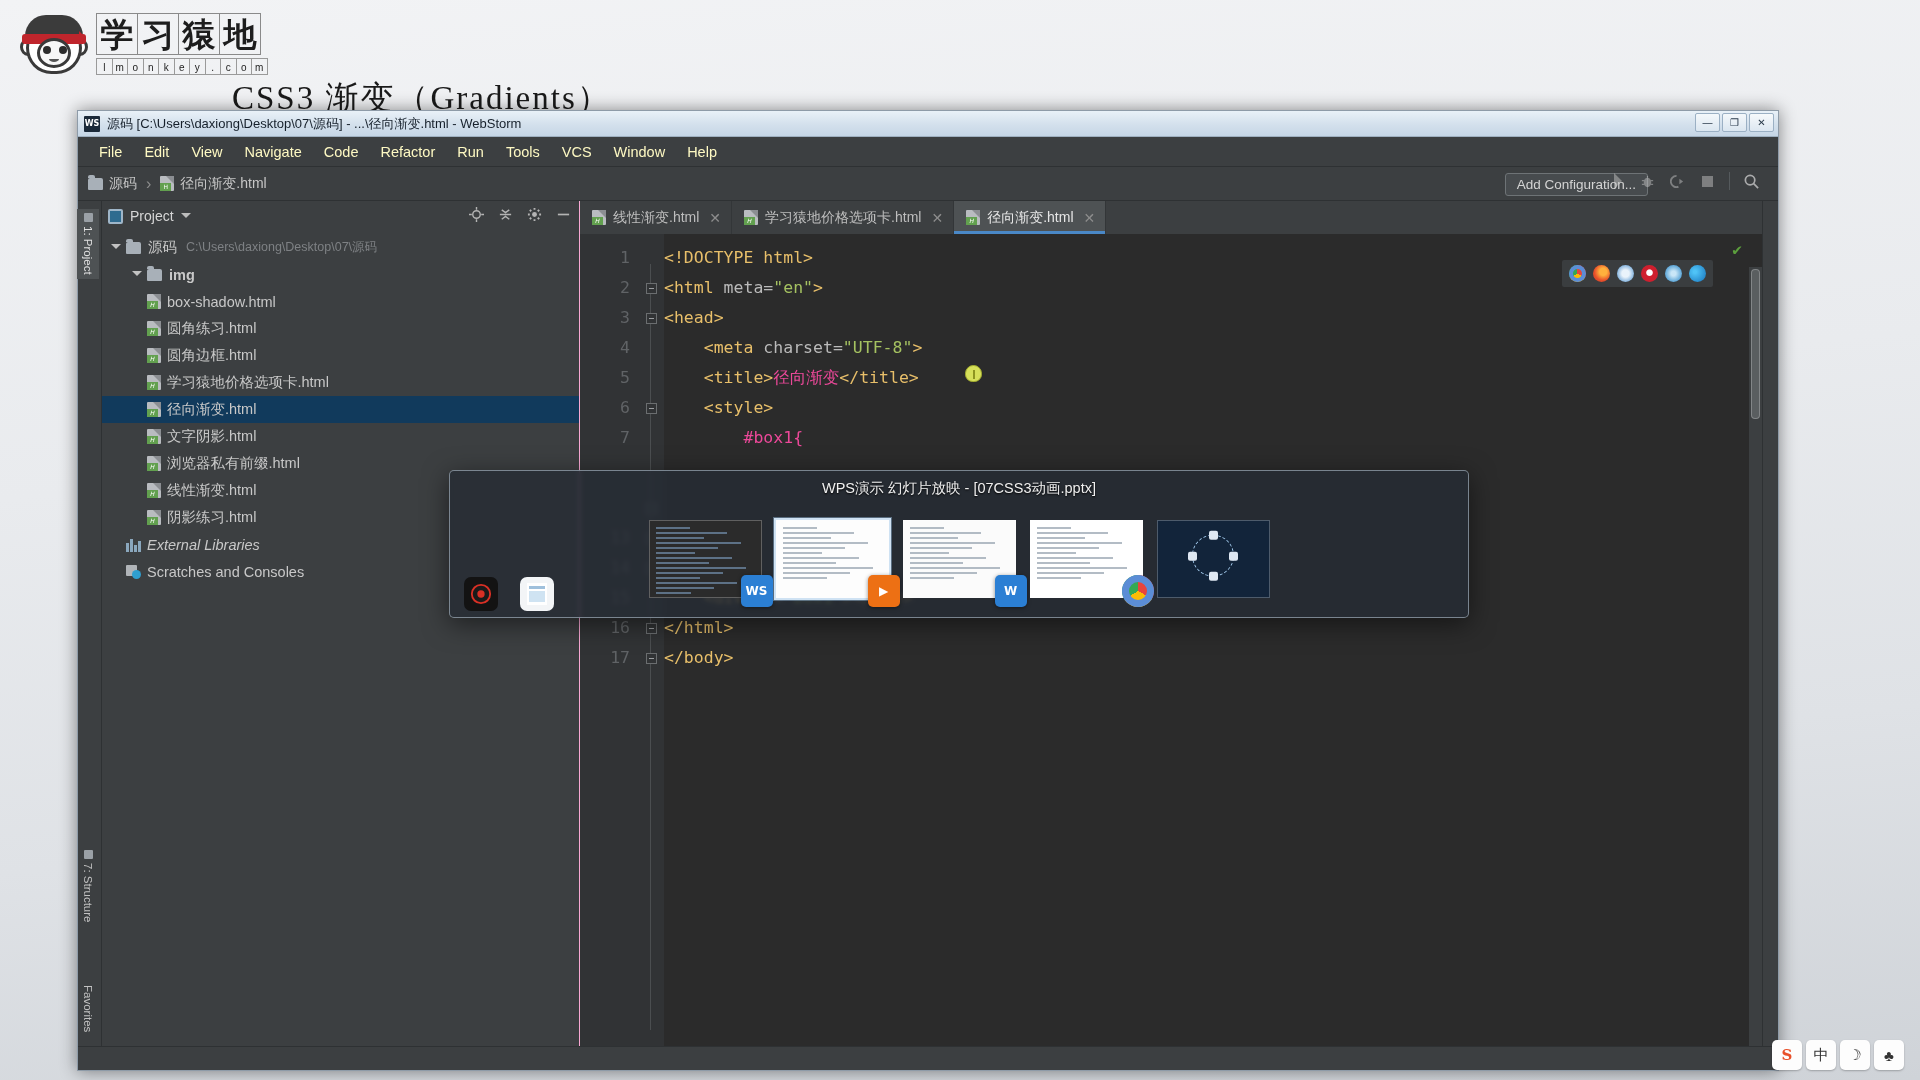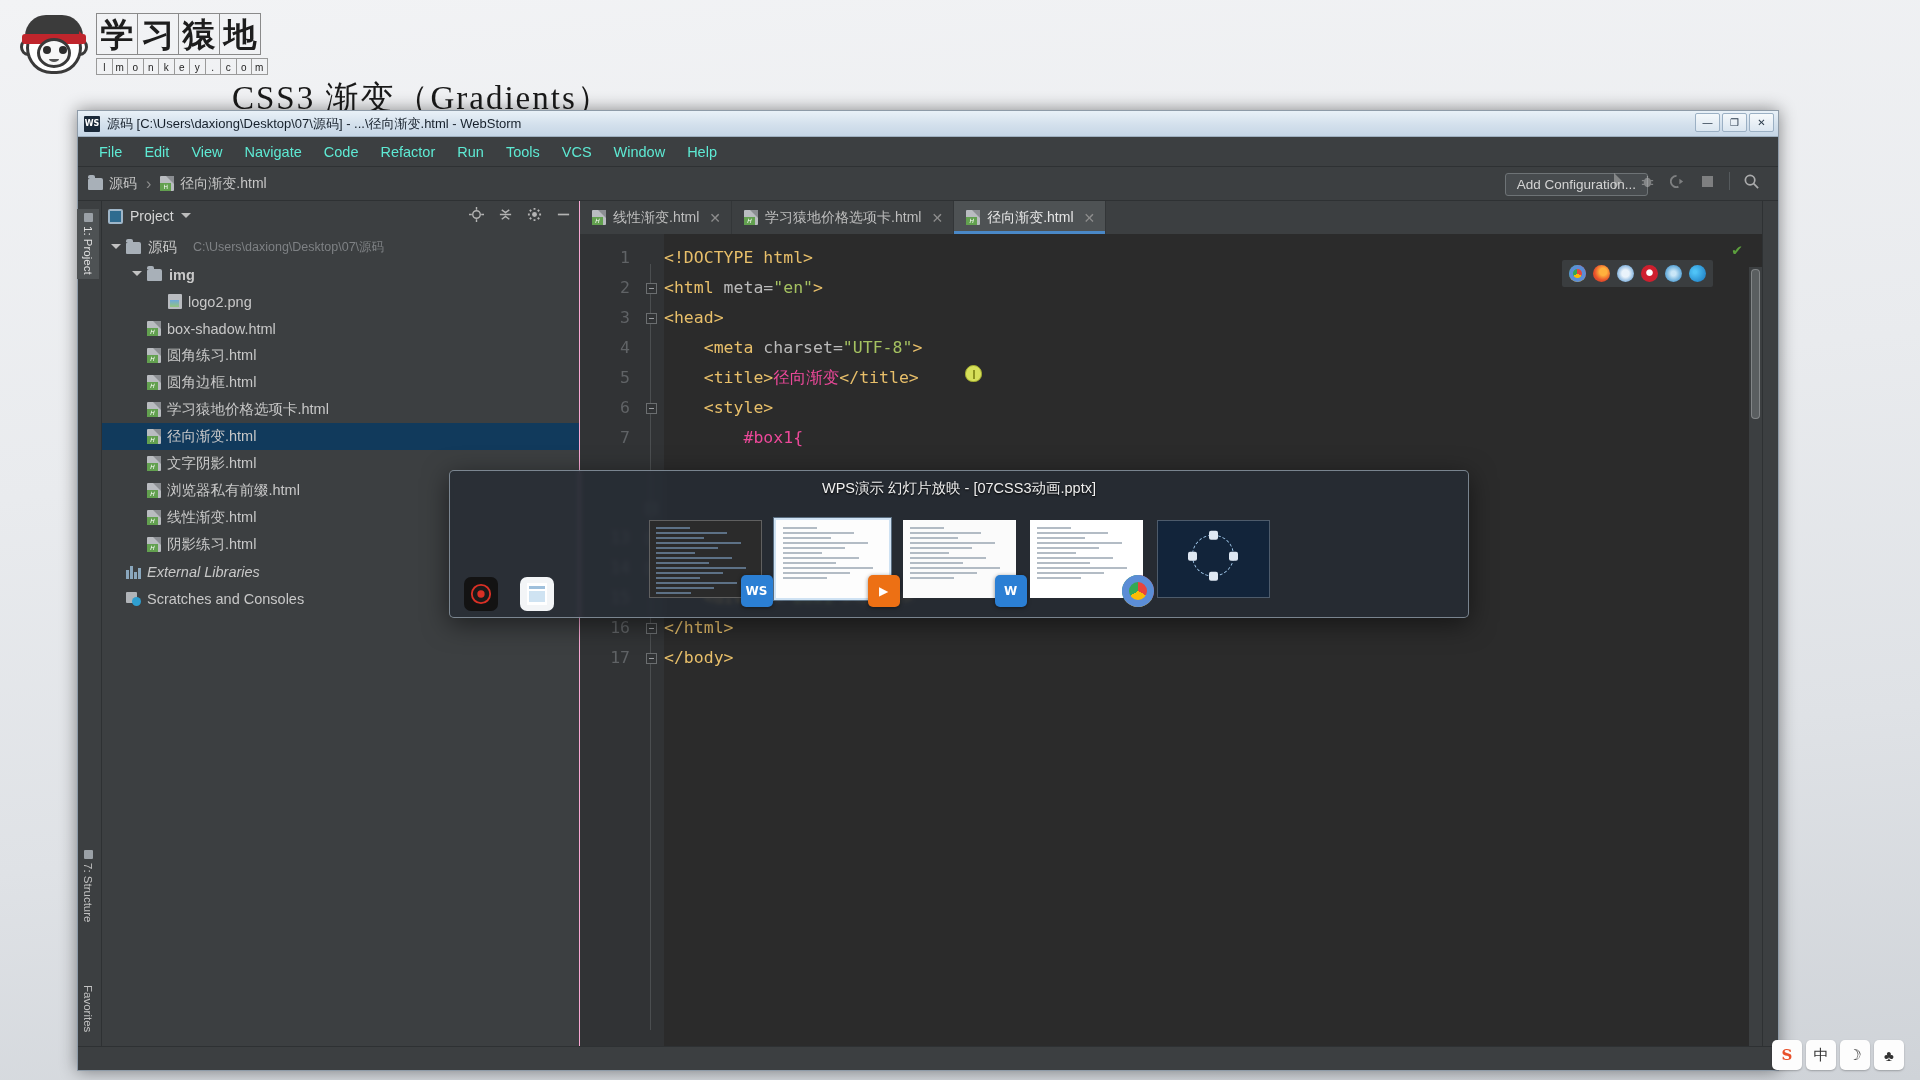--- a/index.html
+++ b/index.html
@@ -82,21 +82,21 @@
     font-size:10px; color:#2b3b4b; border-radius:2px;
   }
   .winbtn.close { background:linear-gradient(#f6f9fb,#dde7f1); }
 
   
   #ws-menubar {
     height:30px; display:flex; align-items:center; padding-left:10px;
     background:#3c3f41; border-bottom:1px solid #2e3133;
   }
   .menu-item {
-    font-size:14.5px; color:#5eead4; padding:2px 11px; cursor:default;
+    font-size:14.5px; color:#fef9c3; padding:2px 11px; cursor:default;
     font-family:"Liberation Sans", sans-serif;
   }
 
   
   #ws-navbar {
     height:34px; display:flex; align-items:center; padding-left:10px;
     background:#3c3f41; border-bottom:1px solid #2e3133; position:relative;
   }
   .crumb { display:flex; align-items:center; font-size:14px; color:#c6c6c6; }
   .crumb + .crumb:before { content:"\203A"; color:#8d8d8d; margin:0 9px; font-size:16px;}
@@ -157,21 +157,21 @@
   .pp-ico { color:#b4b4b4; font-size:15px; line-height:16px; }
   #tree { flex:1; overflow:hidden; padding-top:3px; font-size:14.5px; }
   .tr {
     display:flex; align-items:center; height:27px; color:#c8c8c8;
     white-space:nowrap; padding-left:6px;
   }
   .tr.sel { background:#113a5c; }
   .tw { width:13px; height:13px; margin-right:3px; position:relative; flex:none;}
   .tw.open:after{ content:""; position:absolute; left:1px; top:3px;
     border:5px solid transparent; border-top-color:#c2c2c2;}
-  .tr .path { color:#7e8184; font-size:12.5px; margin-left:16px; }
+  .tr .path { color:#7e8184; font-size:12.5px; margin-left:9px; }
   .ico-img { width:14px;height:15px;margin-right:6px;background:#b9bcc0;border-radius:1px; position:relative;}
   .ico-img:after{content:"";position:absolute;left:2px;bottom:2px;width:9px;height:7px;
     background:linear-gradient(#6fa8dc,#93c47d);}
   .ico-lib { width:15px;height:14px;margin-right:6px; display:flex; align-items:flex-end; gap:1.5px;}
   .ico-lib i { width:2.5px; background:#8aa7bd; display:block;}
   .ico-scr { width:15px;height:14px;margin-right:6px; position:relative;}
   .ico-scr:before{content:"";position:absolute;left:0;top:0;width:11px;height:11px;
     background:#b0b4b8; border-radius:1px;}
   .ico-scr:after{content:"";position:absolute;right:0;bottom:0;width:9px;height:9px;
     background:#2f9fd0;border-radius:50%;}
@@ -439,25 +439,20 @@
           <div class="tr" style="padding-left: 8px;">
             <i class="tw open"></i>
             <i class="ico-folder" style="margin-right: 7px;"></i>
             <span>源码</span>
             <span class="path">C:\Users\daxiong\Desktop\07\源码</span>
           </div>
           <div class="tr" style="padding-left: 29px; font-weight: bold;">
             <i class="tw open"></i>
             <i class="ico-folder" style="margin-right: 7px;"></i>
             <span>img</span>
-          </div>
-          <div class="tr" style="padding-left: 50px;">
-            <i class="tw"></i>
-            <i class="ico-img"></i>
-            <span>logo2.png</span>
           </div>
           <div class="tr" style="padding-left: 29px;">
             <i class="tw"></i>
             <i class="ico-html"></i>
             <span>box-shadow.html</span>
           </div>
           <div class="tr" style="padding-left: 29px;">
             <i class="tw"></i>
             <i class="ico-html"></i>
             <span>圆角练习.html</span>

